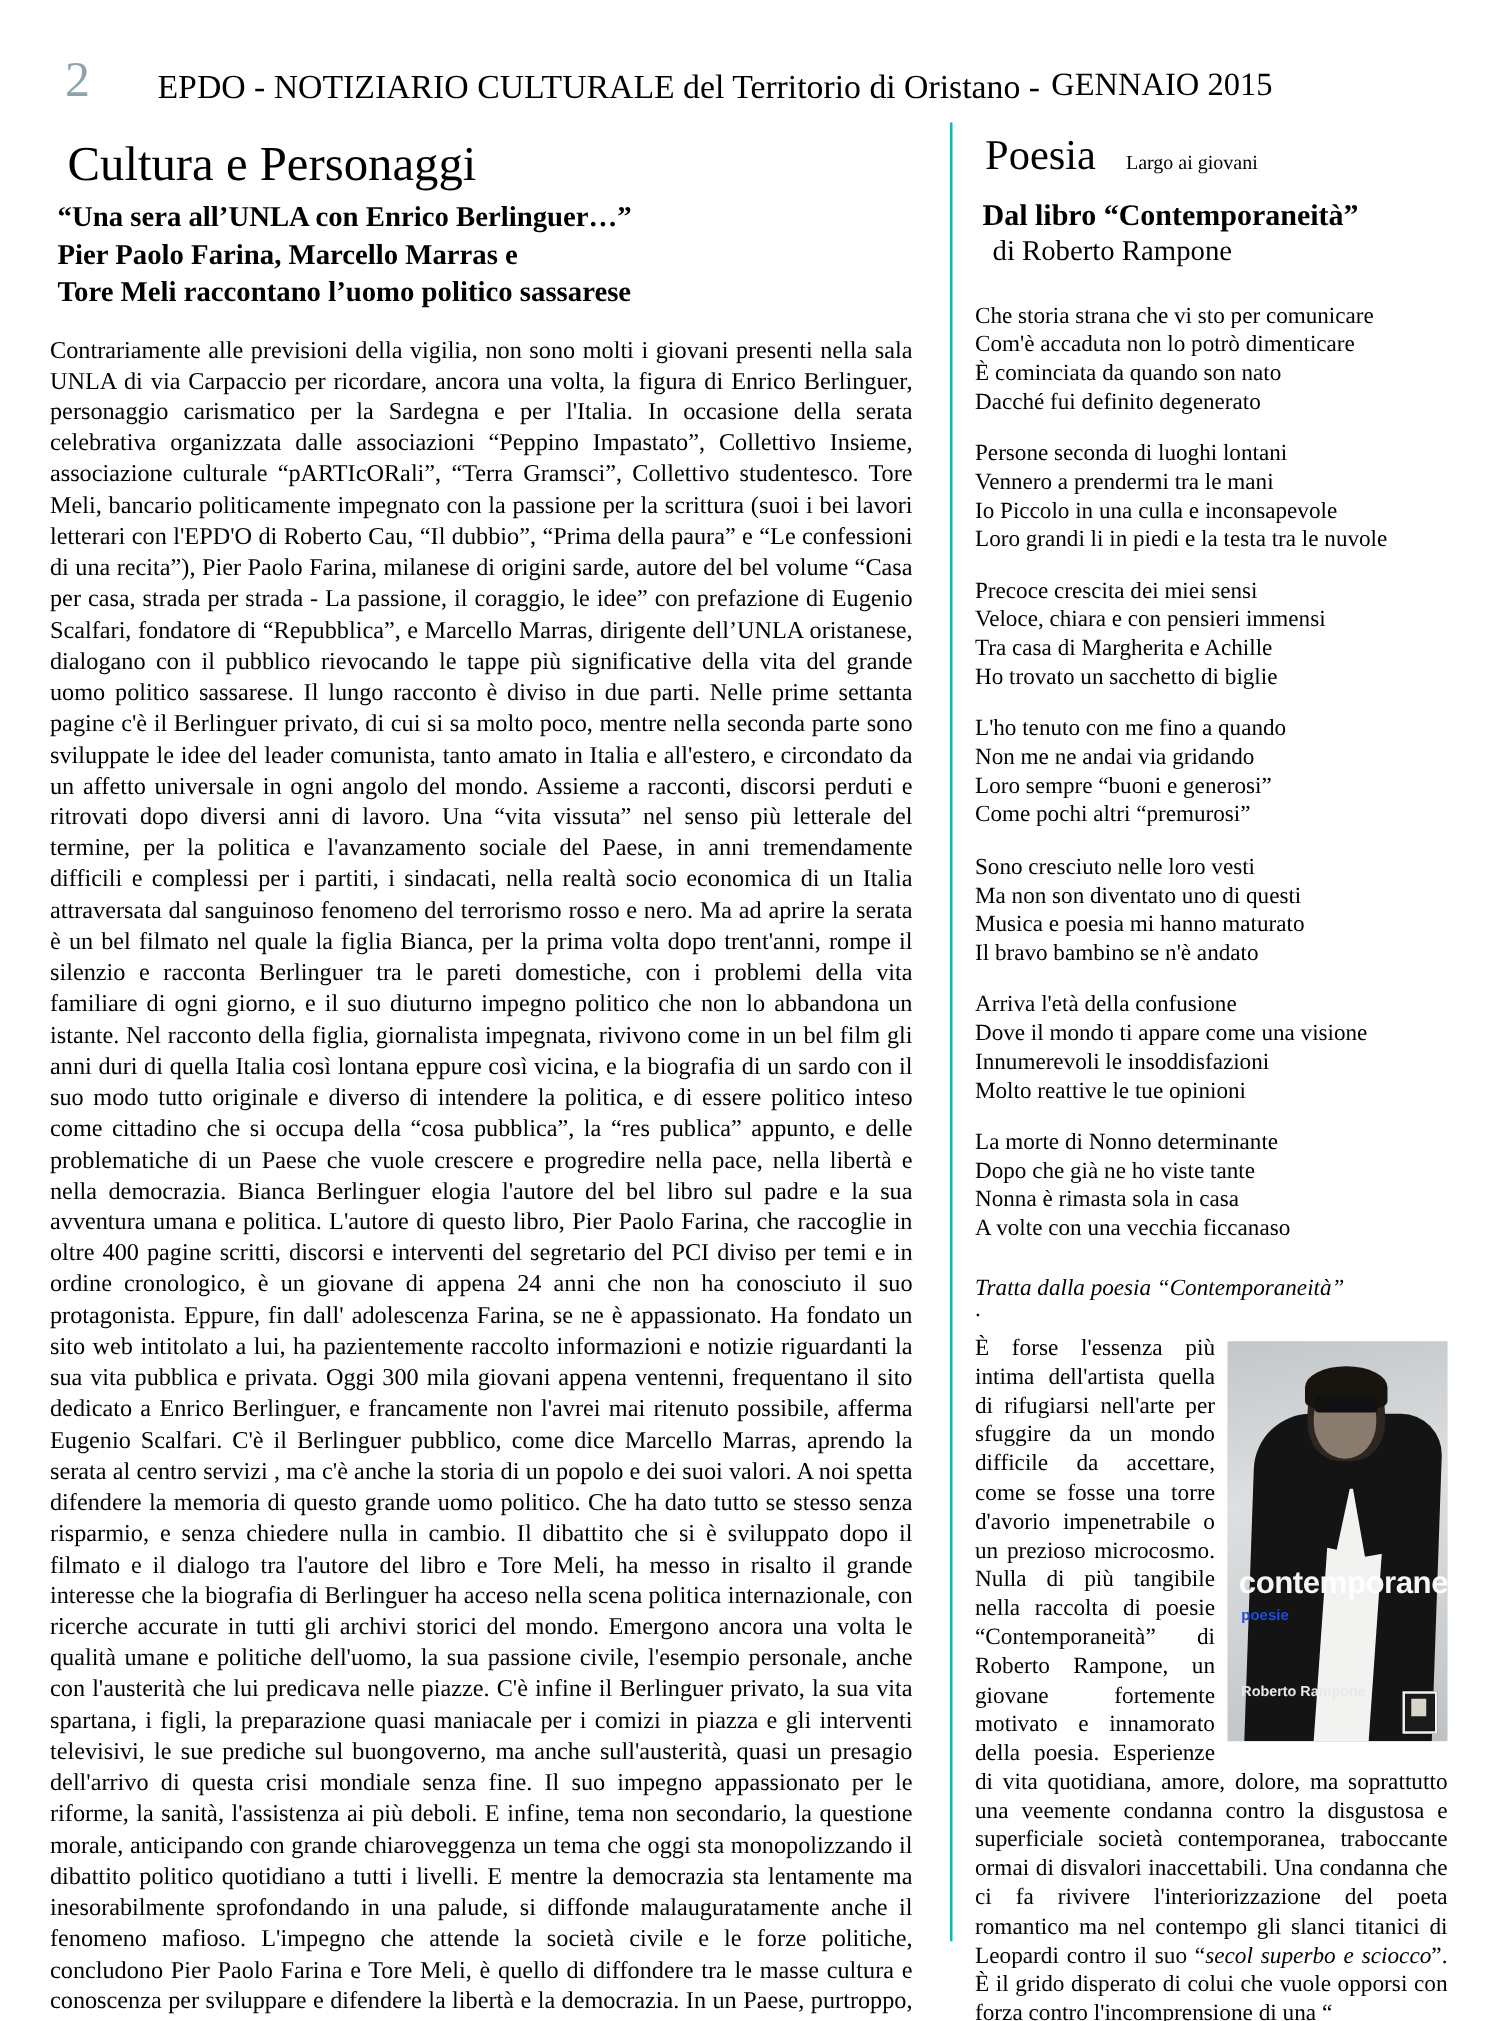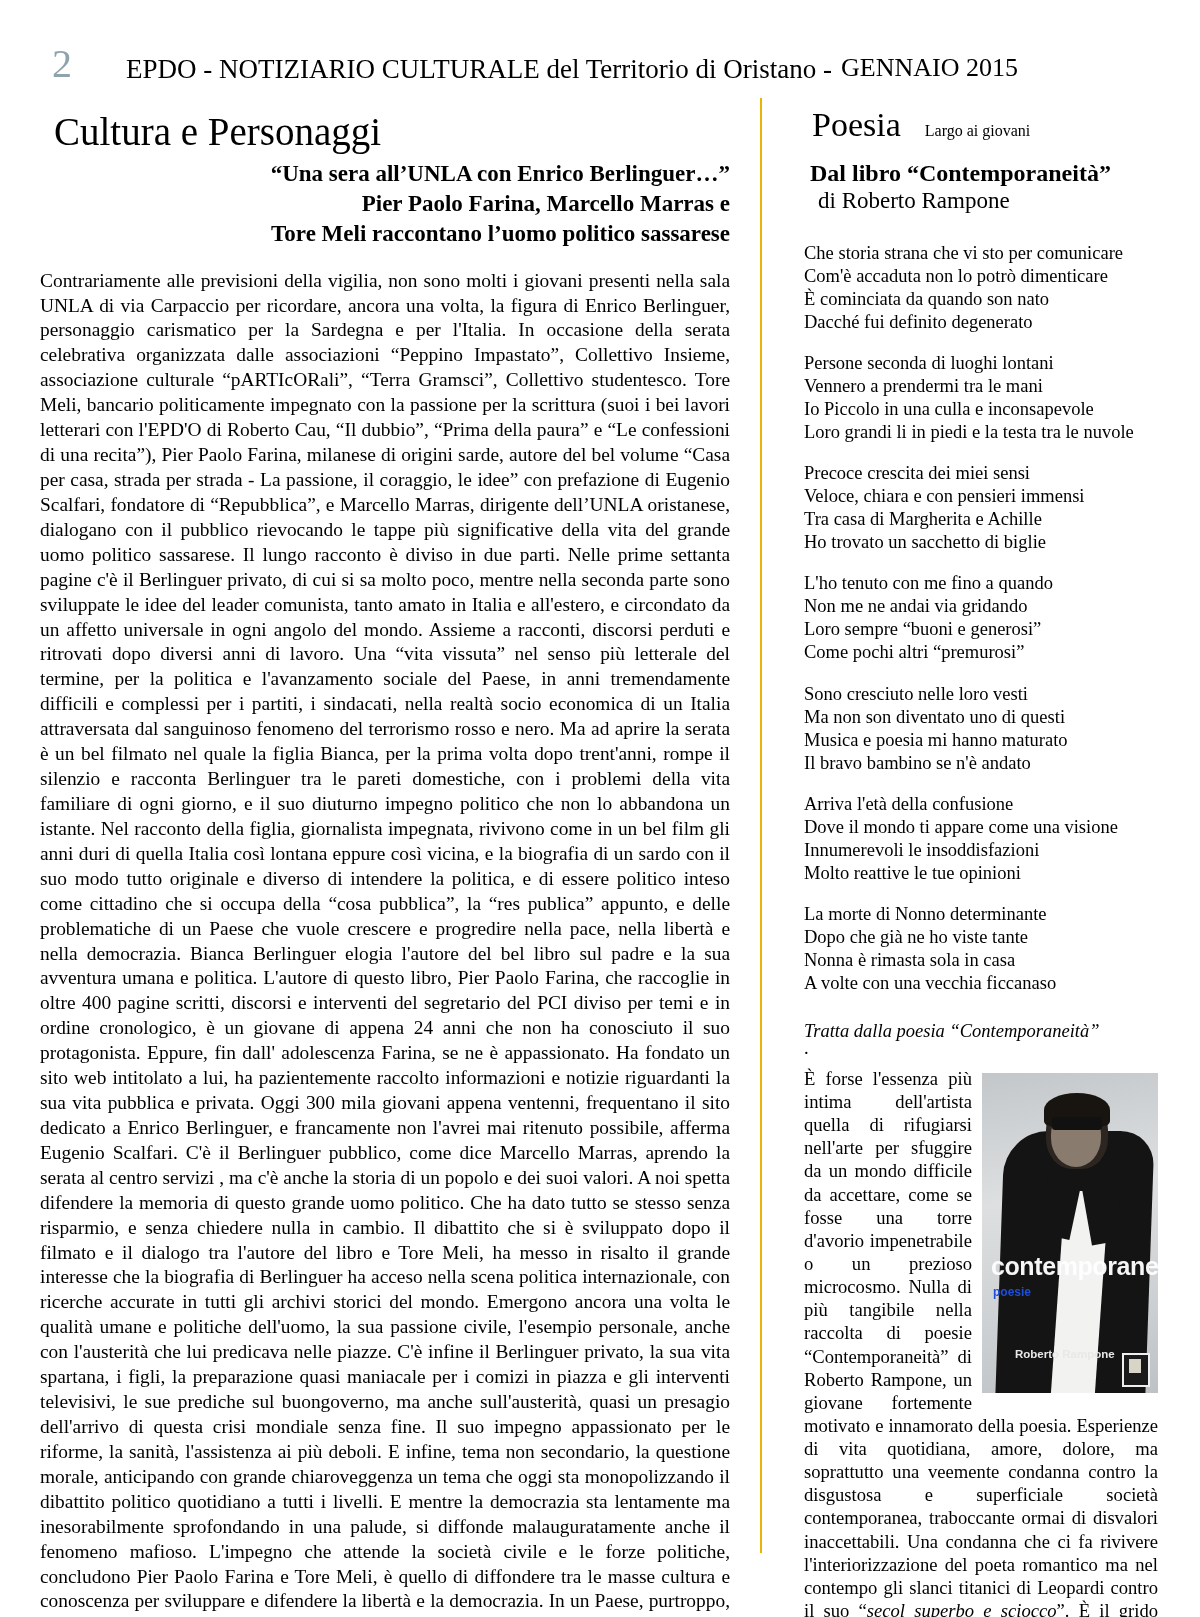--- a/index.html
+++ b/index.html
@@ -53,39 +53,38 @@
     position: absolute;
     left: 40px;
     top: 112px;
     width: 690px;
   }
   .right-col {
     position: absolute;
     left: 760px;
     top: 98px;
     width: 400px;
-    border-left: 2px solid #eab308;
-    padding-left: 32px;
+    border-left: 2px solid #14b8a6;
+    padding-left: 8px;
     box-sizing: border-box;
     height: 1455px;
   }
 
   
   .section-title {
     font-size: 39px;
     font-weight: normal;
     margin: 0 0 6px 14px;
     line-height: 1.05;
   }
   .headline {
     font-size: 23px;
     font-weight: bold;
     line-height: 1.30;
     margin: 0 0 0 6px;
-    text-align: right;
   }
   .headline div { white-space: nowrap; }
 
   
   .article-body {
     margin-top: 20px;
     font-size: 19.4px;
     line-height: 1.285;
     text-align: justify;
     text-justify: inter-word;
@@ -262,21 +261,20 @@
     color: #1d4ed8;
   }
   .cover-author {
     position: absolute;
     left: 11px;
     top: 274px;
     font-family: "Liberation Sans", sans-serif;
     font-size: 11.5px;
     font-weight: bold;
     color: #e8e8e8;
-    margin-left: 22px;
   }
   .cover-logo {
     position: absolute;
     left: 140px;
     bottom: 6px;
     width: 24px;
     height: 30px;
     background: #1a1a1a;
     border: 2px solid #efefef;
   }

